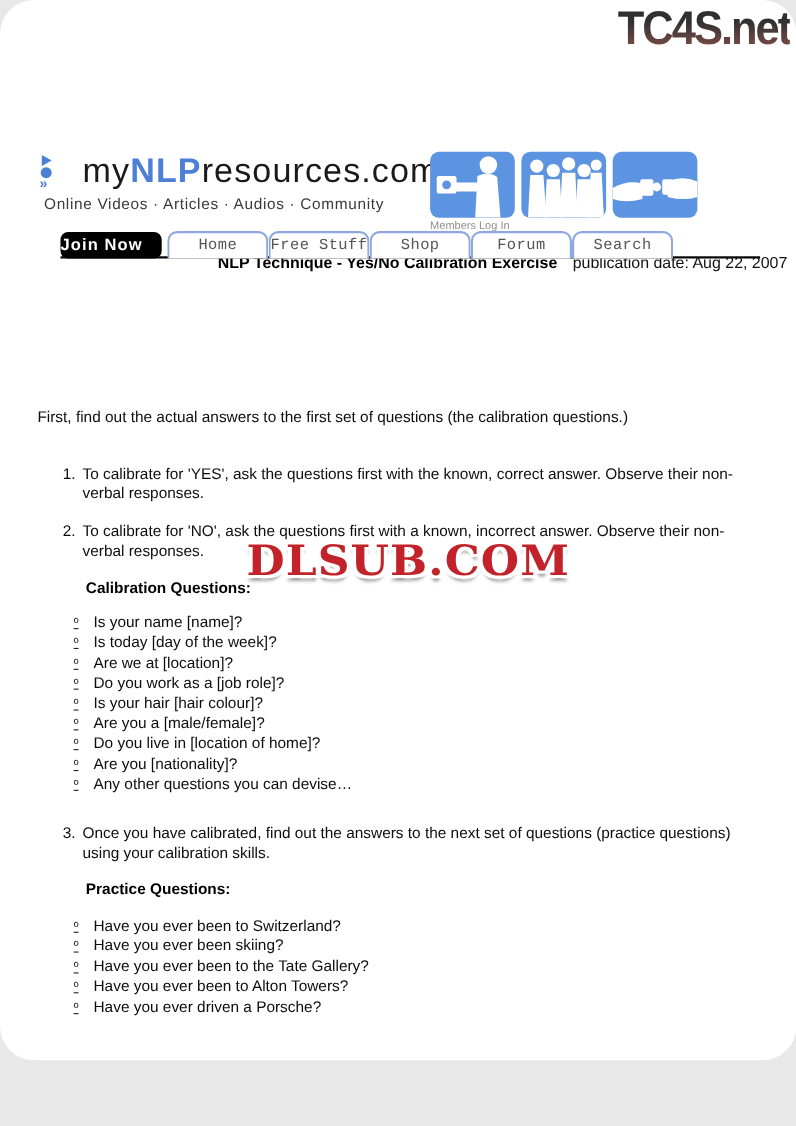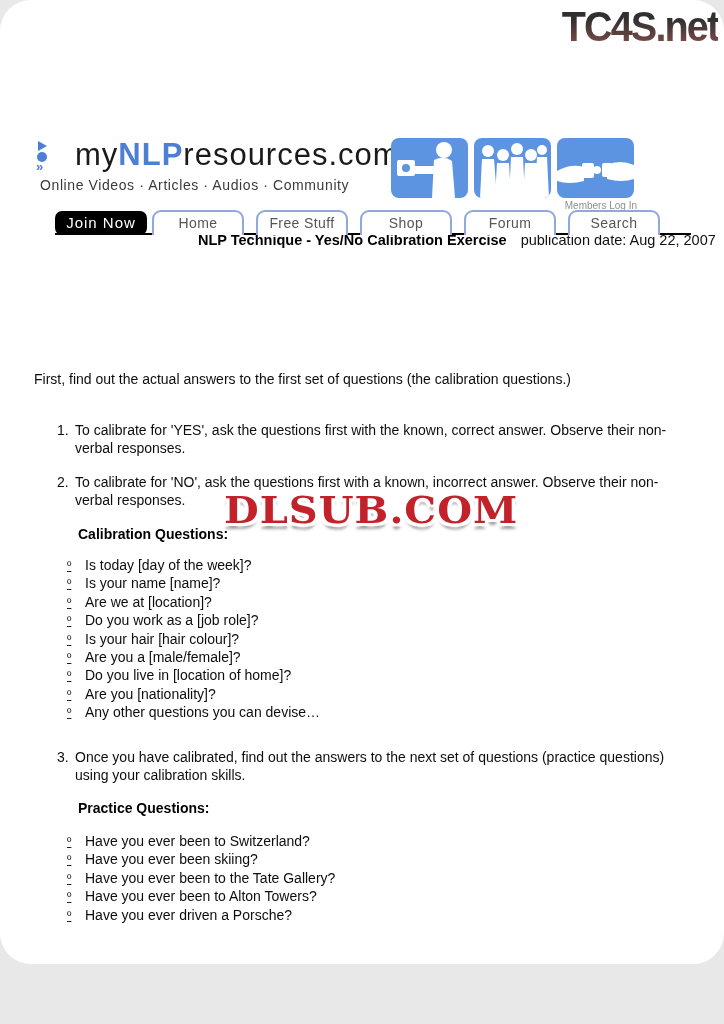--- a/index.html
+++ b/index.html
@@ -48,30 +48,30 @@
   .logo-tri { width:0; height:0; border-left:9px solid #4d7fd6; border-top:5px solid transparent; border-bottom:5px solid transparent; margin-left:2px; }
   .logo-dot { width:10px; height:10px; border-radius:50%; background:#4d7fd6; margin:1px 0 0 1px; }
   .logo-chev { color:#4d7fd6; font-weight:bold; font-size:13px; line-height:10px; }
   .logo-text { font-size:31px; letter-spacing:1px; color:#1a1a1a; line-height:34px;margin-left:24px; }
   .logo-text .nlp { color:#4d7fd6; font-weight:bold; }
   .tagline { position:absolute; left:40px; top:177px; font-size:14px; color:#3a3a3a; letter-spacing:0.6px; }
 
   .imgstrip { position:absolute; left:391px; top:138px; display:flex; gap:6px; }
   .imgbox { width:77px; height:60px; background:#5d94e1; border-radius:8px; overflow:hidden; }
   .imgbox svg { display:block; width:100%; height:100%; }
-  .members { position:absolute; left:391px; top:200px; width:246px; text-align:right; font-size:10px; color:#8f8f8f; }
+  .members { position:absolute; left:391px; top:200px; width:246px; font-size:10px; color:#8f8f8f; }
 
   
   .nav-line { position:absolute; left:55px; top:233px; width:636px; height:2px; background:#000; }
   .join {
     position:absolute; left:55px; top:211px; width:92px; height:24px;
-    background:#000; color:#fff; font-weight:normal; font-size:15px; letter-spacing:1px;
-    border-radius:7px; text-align:center; line-height:24px; z-index:2;
-  }
-  .tabs { position:absolute; left:152px; top:210px; display:flex; gap:12px; z-index:1; }
+    background:#000; color:#fff; font-weight:bold; font-size:15px; letter-spacing:1px;
+    border-radius:7px; line-height:24px; z-index:2;
+  }
+  .tabs { position:absolute; left:152px; top:210px; display:flex; gap:0; z-index:1;font-family:Liberation Mono, monospace; }
   .tab {
     width:92px; height:25px; background:#fff;
     border:2px solid #8fa9de; border-bottom:none; border-radius:9px 9px 0 0;
     color:#555; font-size:14px; letter-spacing:0.4px;
     text-align:center; line-height:22px;
   }
 
   .titleline { position:absolute; left:198px; top:232px; white-space:nowrap; font-size:14.5px; }
   .doc-title { font-weight:bold; color:#000;text-align:right; }
   .pubdate { margin-left:10px; font-weight:normal; color:#111; }
@@ -183,22 +183,22 @@
   <div class="step step2">
     <span class="num">2.</span>
     <span class="txt">To calibrate for 'NO', ask the questions first with a known, incorrect answer. Observe their non-verbal responses.</span>
   </div>
 
   <div class="wm-mid">DLSUB.COM</div>
 
   <div class="subhead cal-head">Calibration Questions:</div>
 
   <ul class="qlist cal-list">
+    <li><span class="blt">º</span><span>Is your name [name]?</span></li>
     <li><span class="blt">º</span><span>Is today [day of the week]?</span></li>
-    <li><span class="blt">º</span><span>Is your name [name]?</span></li>
     <li><span class="blt">º</span><span>Are we at [location]?</span></li>
     <li><span class="blt">º</span><span>Do you work as a [job role]?</span></li>
     <li><span class="blt">º</span><span>Is your hair [hair colour]?</span></li>
     <li><span class="blt">º</span><span>Are you a [male/female]?</span></li>
     <li><span class="blt">º</span><span>Do you live in [location of home]?</span></li>
     <li><span class="blt">º</span><span>Are you [nationality]?</span></li>
     <li><span class="blt">º</span><span>Any other questions you can devise…</span></li>
   </ul>
 
   <div class="step step3">

